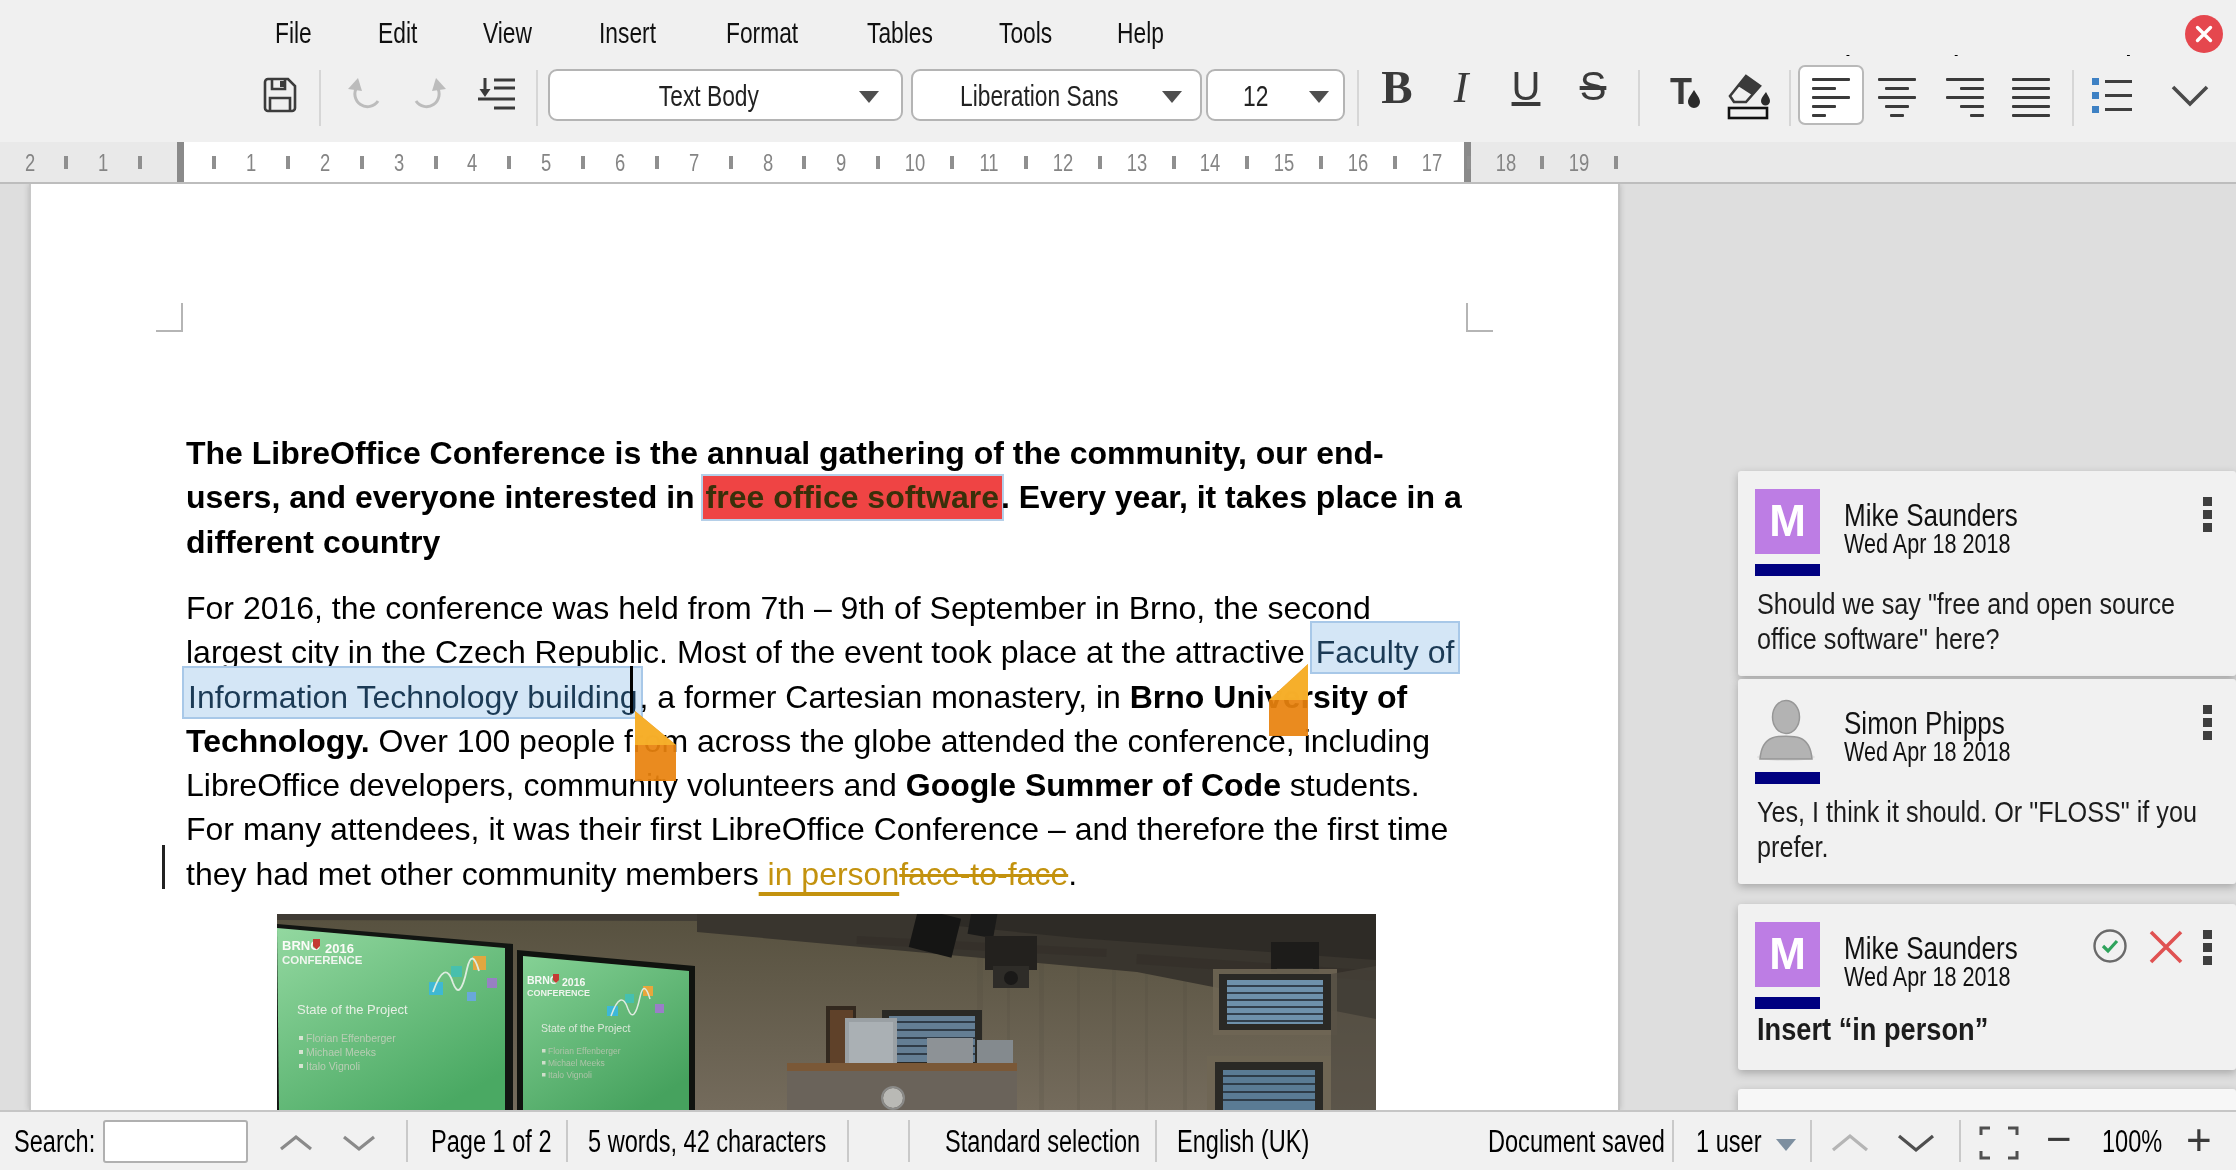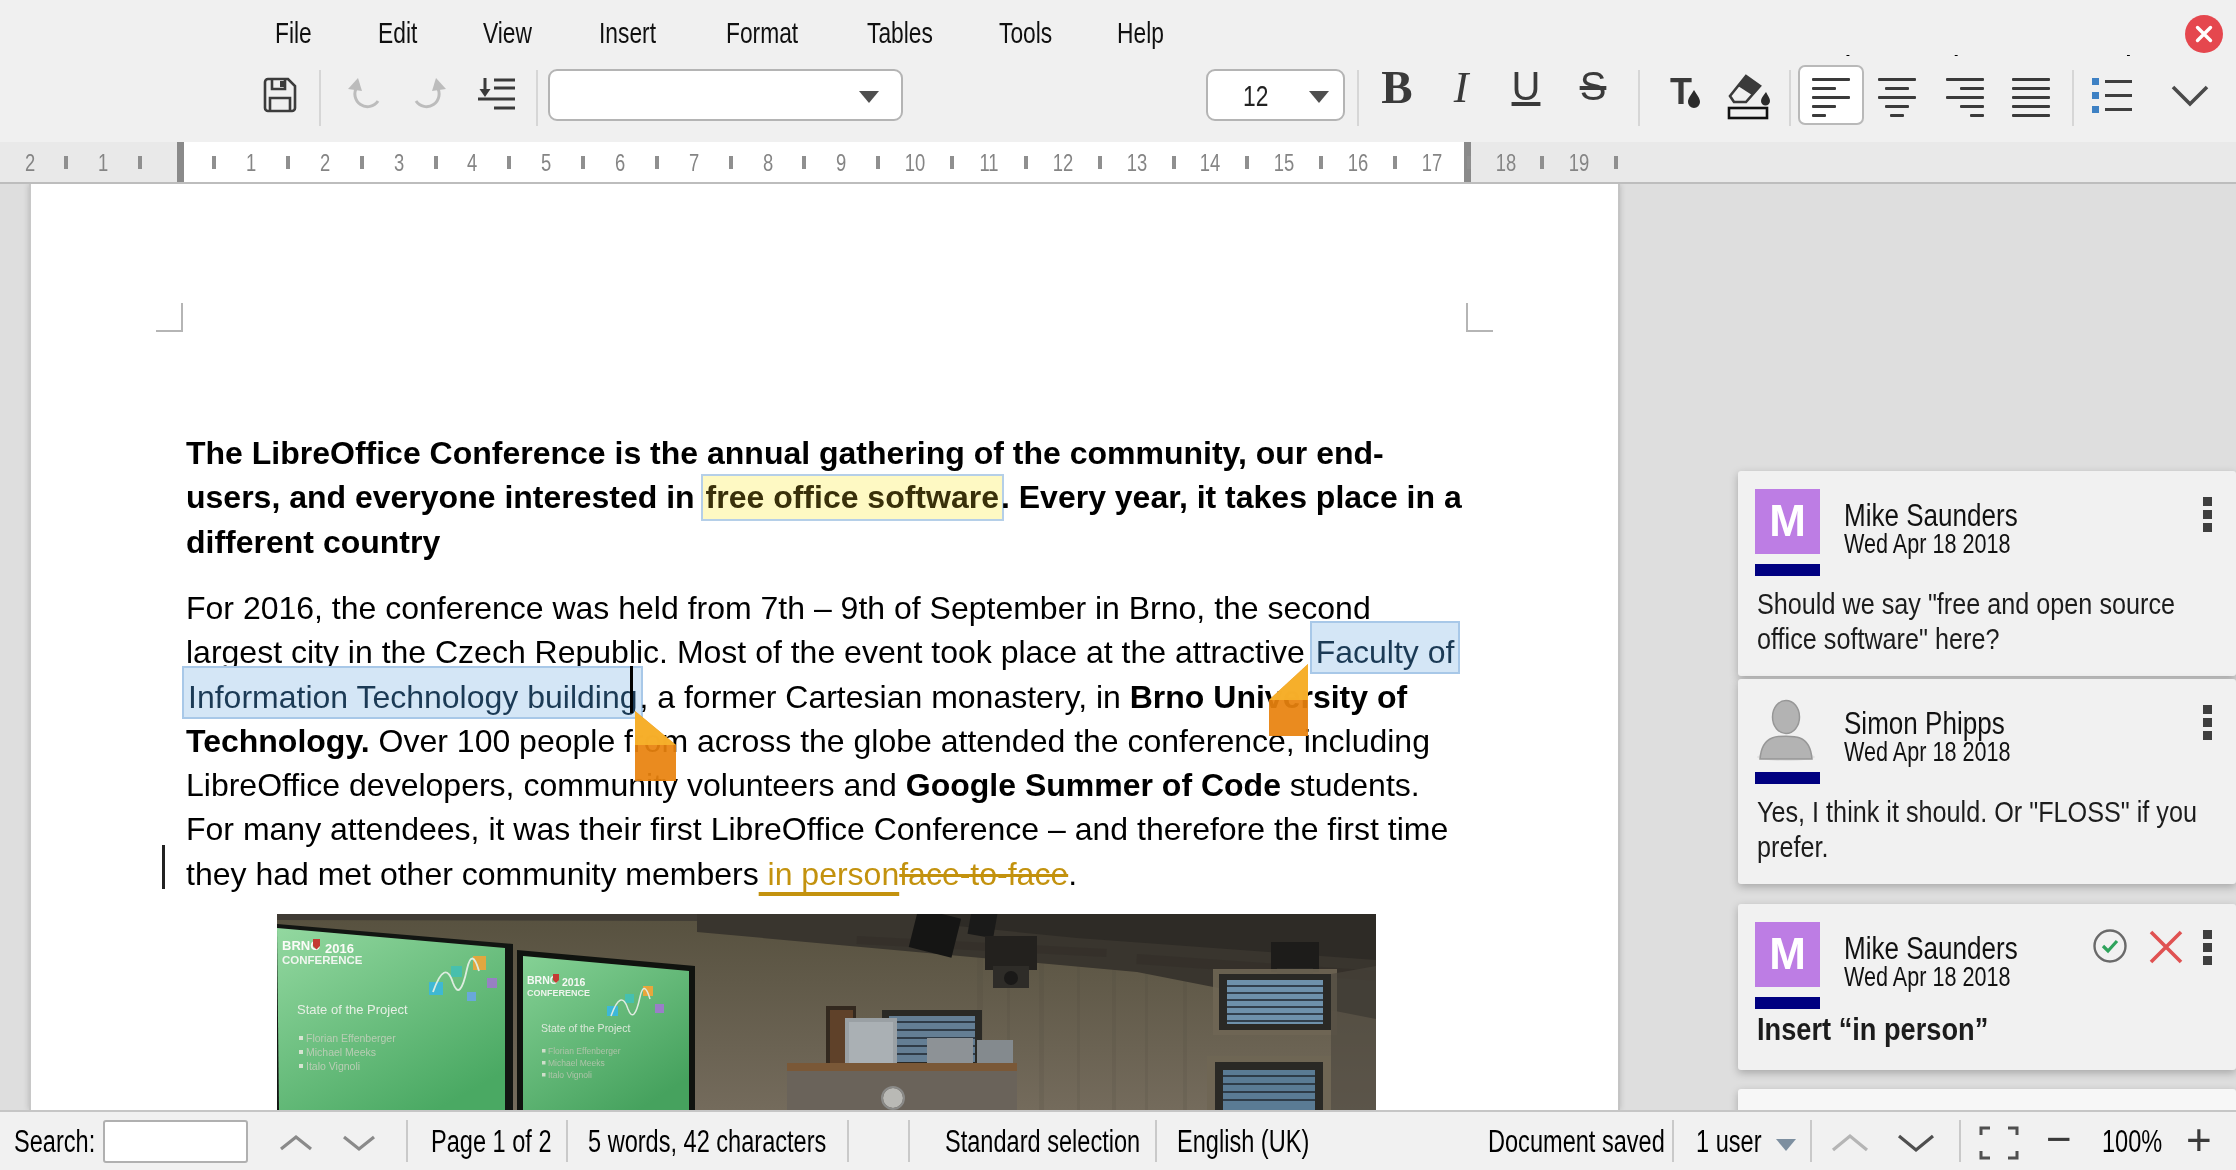--- a/index.html
+++ b/index.html
@@ -35,21 +35,21 @@
 
 
 #doc { position:absolute; top:184px; left:0; width:2236px; height:926px; background:#dedede; overflow:hidden; }
 #page { position:absolute; left:29px; top:0; width:1591px; height:926px; background:#fff; border-left:2px solid #c8c8c8; border-right:2px solid #c4c4c4; box-shadow:0 0 6px rgba(0,0,0,0.18); }
 .cmark { position:absolute; background:#b5b5b5; }
 
 #heading { position:absolute; left:186px; top:178px; font-size:48.5px; font-weight:bold; color:#000; line-height:56px; white-space:nowrap; }
 #boldpara { position:absolute; left:186px; top:247px; font-size:32px; font-weight:bold; color:#000; line-height:44.4px; white-space:nowrap; }
 #bodypara { position:absolute; left:186px; top:402px; font-size:32px; color:#000; line-height:44.3px; white-space:nowrap; }
 
-.anchorhl { background:#fef9c3; border:2px solid #b5cfe8; padding:3px 3px 4px; margin:4px -3px; color:#39300a; }
+.anchorhl { background:#ef4444; border:2px solid #b5cfe8; padding:3px 3px 4px; margin:4px -3px; color:#39300a; }
 .sel { background:#d4e6f6; border:2px solid #a8c8e8; padding:11px 4px 2px; margin:0 -4px; color:#1b3a55;
   box-decoration-break:clone; -webkit-box-decoration-break:clone; }
 .track { color:#c3920e; } .tru { text-decoration:underline; text-decoration-thickness:4px; text-underline-offset:7px; } .trs { text-decoration:line-through; text-decoration-thickness:3px; }
 #cursor { position:absolute; left:630px; top:482px; width:3px; height:47px; background:#000; }
 #changebar { position:absolute; left:162px; top:661px; width:3px; height:44px; background:#222; }
 
 
 .card { position:absolute; left:1738px; width:498px; background:#f1f1f1; border-radius:3px; box-shadow:0 3px 8px rgba(0,0,0,0.25); }
 .avatar { position:absolute; left:17px; top:18px; width:65px; height:65px; }
 .avatar.purple { background:#bd7de4; color:#fff; font-size:44px; font-weight:bold; text-align:center; line-height:63px; filter:blur(0.6px); }
@@ -108,21 +108,26 @@
   </svg>
 
   <svg class="abs" style="left:477px;top:20px;" width="40" height="38" viewBox="0 0 40 38">
     <path d="M8 2 V14" stroke="#3a3a3a" stroke-width="3" fill="none"></path>
     <path d="M8 21 L2.5 13 H13.5 Z" fill="#3a3a3a"></path>
     <path d="M17 4 H38 M17 12 H38 M1 23 H38 M17 32 H38" stroke="#3a3a3a" stroke-width="3"></path>
   </svg>
   <div class="tsep" style="left:536px;"></div>
 
   <div class="combo" style="left:548px;width:355px;">
+    <div class="ctext"><span class="ui" style="transform-origin:50% 50%;">Text Body</span></div>
     <div class="carrow" style="right:22px;"></div>
+  </div>
+  <div class="combo" style="left:911px;width:291px;">
+    <div class="ctext"><span class="ui" style="transform-origin:50% 50%;">Liberation Sans</span></div>
+    <div class="carrow" style="right:18px;"></div>
   </div>
   <div class="combo" style="left:1206px;width:139px;">
     <div class="ctext" style="right:40px;"><span class="ui" style="transform-origin:50% 50%;">12</span></div>
     <div class="carrow" style="right:14px;"></div>
   </div>
   <div class="tsep" style="left:1357px;"></div>
 
   <div class="tglyph" style="left:1372px;top:4px;width:50px;font-family:'Liberation Serif',serif;font-weight:bold;font-size:47px;">B</div>
   <div class="tglyph" style="left:1436px;top:6px;width:50px;font-family:'Liberation Serif',serif;font-style:italic;font-size:44px;">I</div>
   <div class="tglyph" style="left:1501px;top:8px;width:50px;font-size:40px;text-decoration:underline;">U</div>

